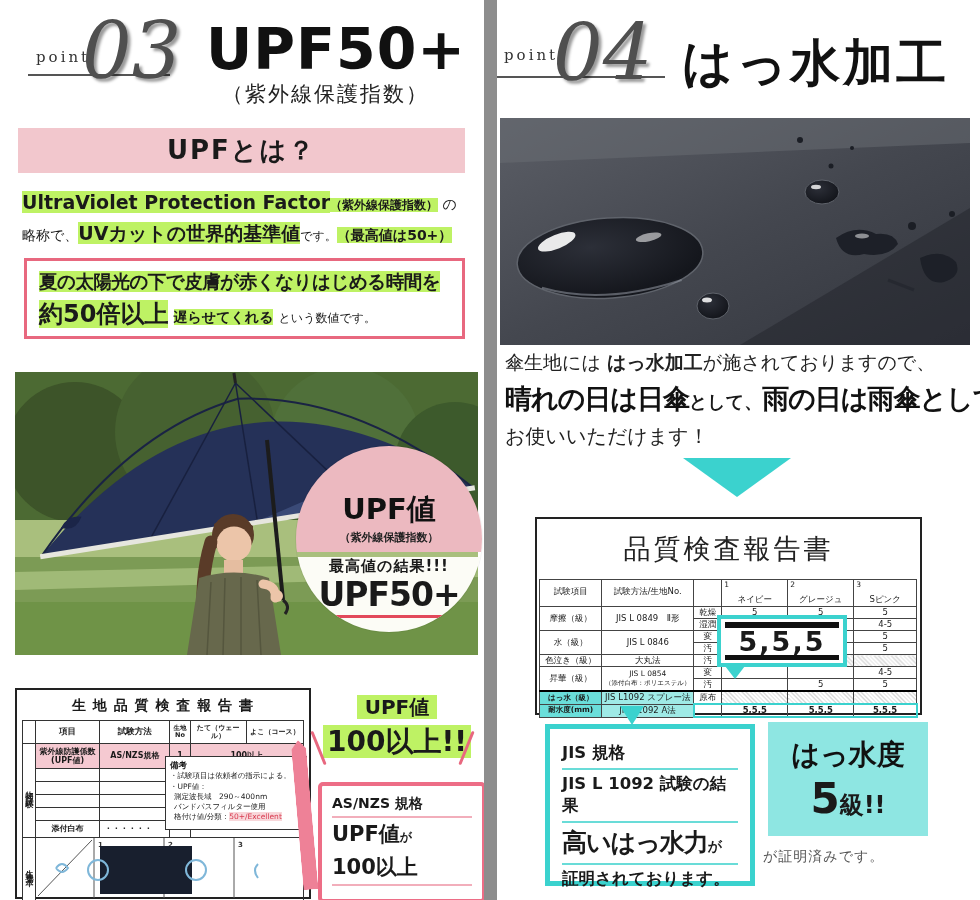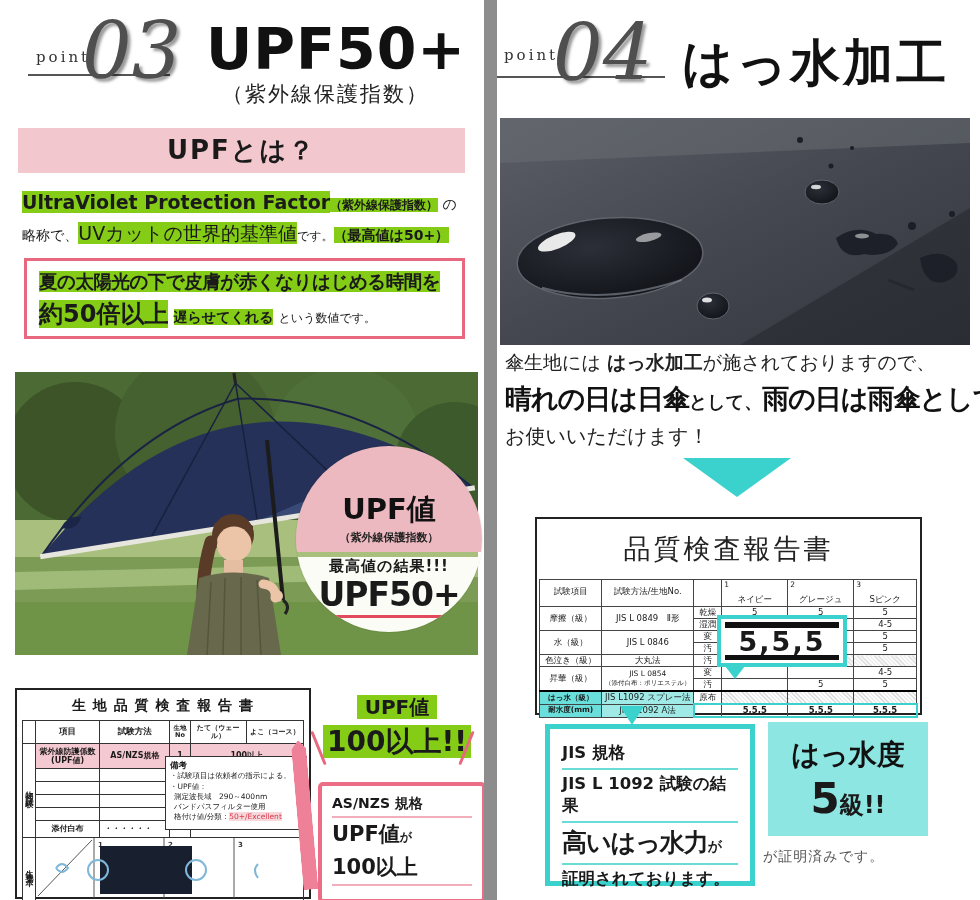--- a/index.html
+++ b/index.html
@@ -4,30 +4,30 @@
 <style>
   html,body{margin:0;padding:0;background:#fff;}
   .stage{position:relative;width:980px;height:900px;background:#fff;overflow:hidden;
          font-family:"DejaVu Sans",sans-serif;color:#1a1a1a;}
   .abs{position:absolute;}
   
   .point-word{font-family:"DejaVu Serif",serif;font-size:15px;letter-spacing:3px;color:#333;}
   .point-num{font-family:"DejaVu Serif",serif;font-style:italic;font-size:78px;line-height:1;
              color:#4f4f4f;text-shadow:3px 3px 3px rgba(0,0,0,.4);}
   .point-rule{border-bottom:2px solid #555;height:0;}
-  .hl{background:#84cc16;}
+  .hl{background:#bef264;}
   .divider{background:#8d8d8d;}
   
   .big-title{font-size:57px;font-weight:bold;letter-spacing:1px;color:#111;}
   .sub-title{font-size:21px;font-weight:500;color:#222;letter-spacing:2px;}
   .banner{background:#f2c7cd;text-align:center;line-height:45px;font-size:26px;font-weight:bold;letter-spacing:2px;}
   .para{font-size:14px;line-height:28px;}
   .para .b1{font-weight:bold;font-size:19px;}
   .para .s1{font-size:12px;font-weight:bold;}
-  .para .b2{font-weight:normal;font-size:19px;}
+  .para .b2{font-weight:bold;font-size:19px;}
   .para .b3{font-weight:bold;font-size:14px;}
   .pinkbox{border:3px solid #e8687f;background:#fff;padding:8px 10px 6px 12px;}
   .pinkbox .l1{font-weight:bold;font-size:18.5px;letter-spacing:-0.5px;}
   .pinkbox .big{font-weight:bold;font-size:24px;}
   .pinkbox .mid{font-weight:bold;font-size:14px;}
   .pinkbox .tail{font-size:12px;}
   .badge{border-radius:50%;overflow:hidden;text-align:center;box-shadow:0 0 0 1px rgba(0,0,0,.05);}
   .badge-top{height:53%;background:#ecb9c0;display:flex;flex-direction:column;justify-content:flex-end;padding-bottom:7px;}
   .badge-top .t1{font-size:29px;font-weight:bold;color:#111;}
   .badge-top .t2{font-size:11px;font-weight:bold;color:#222;}

